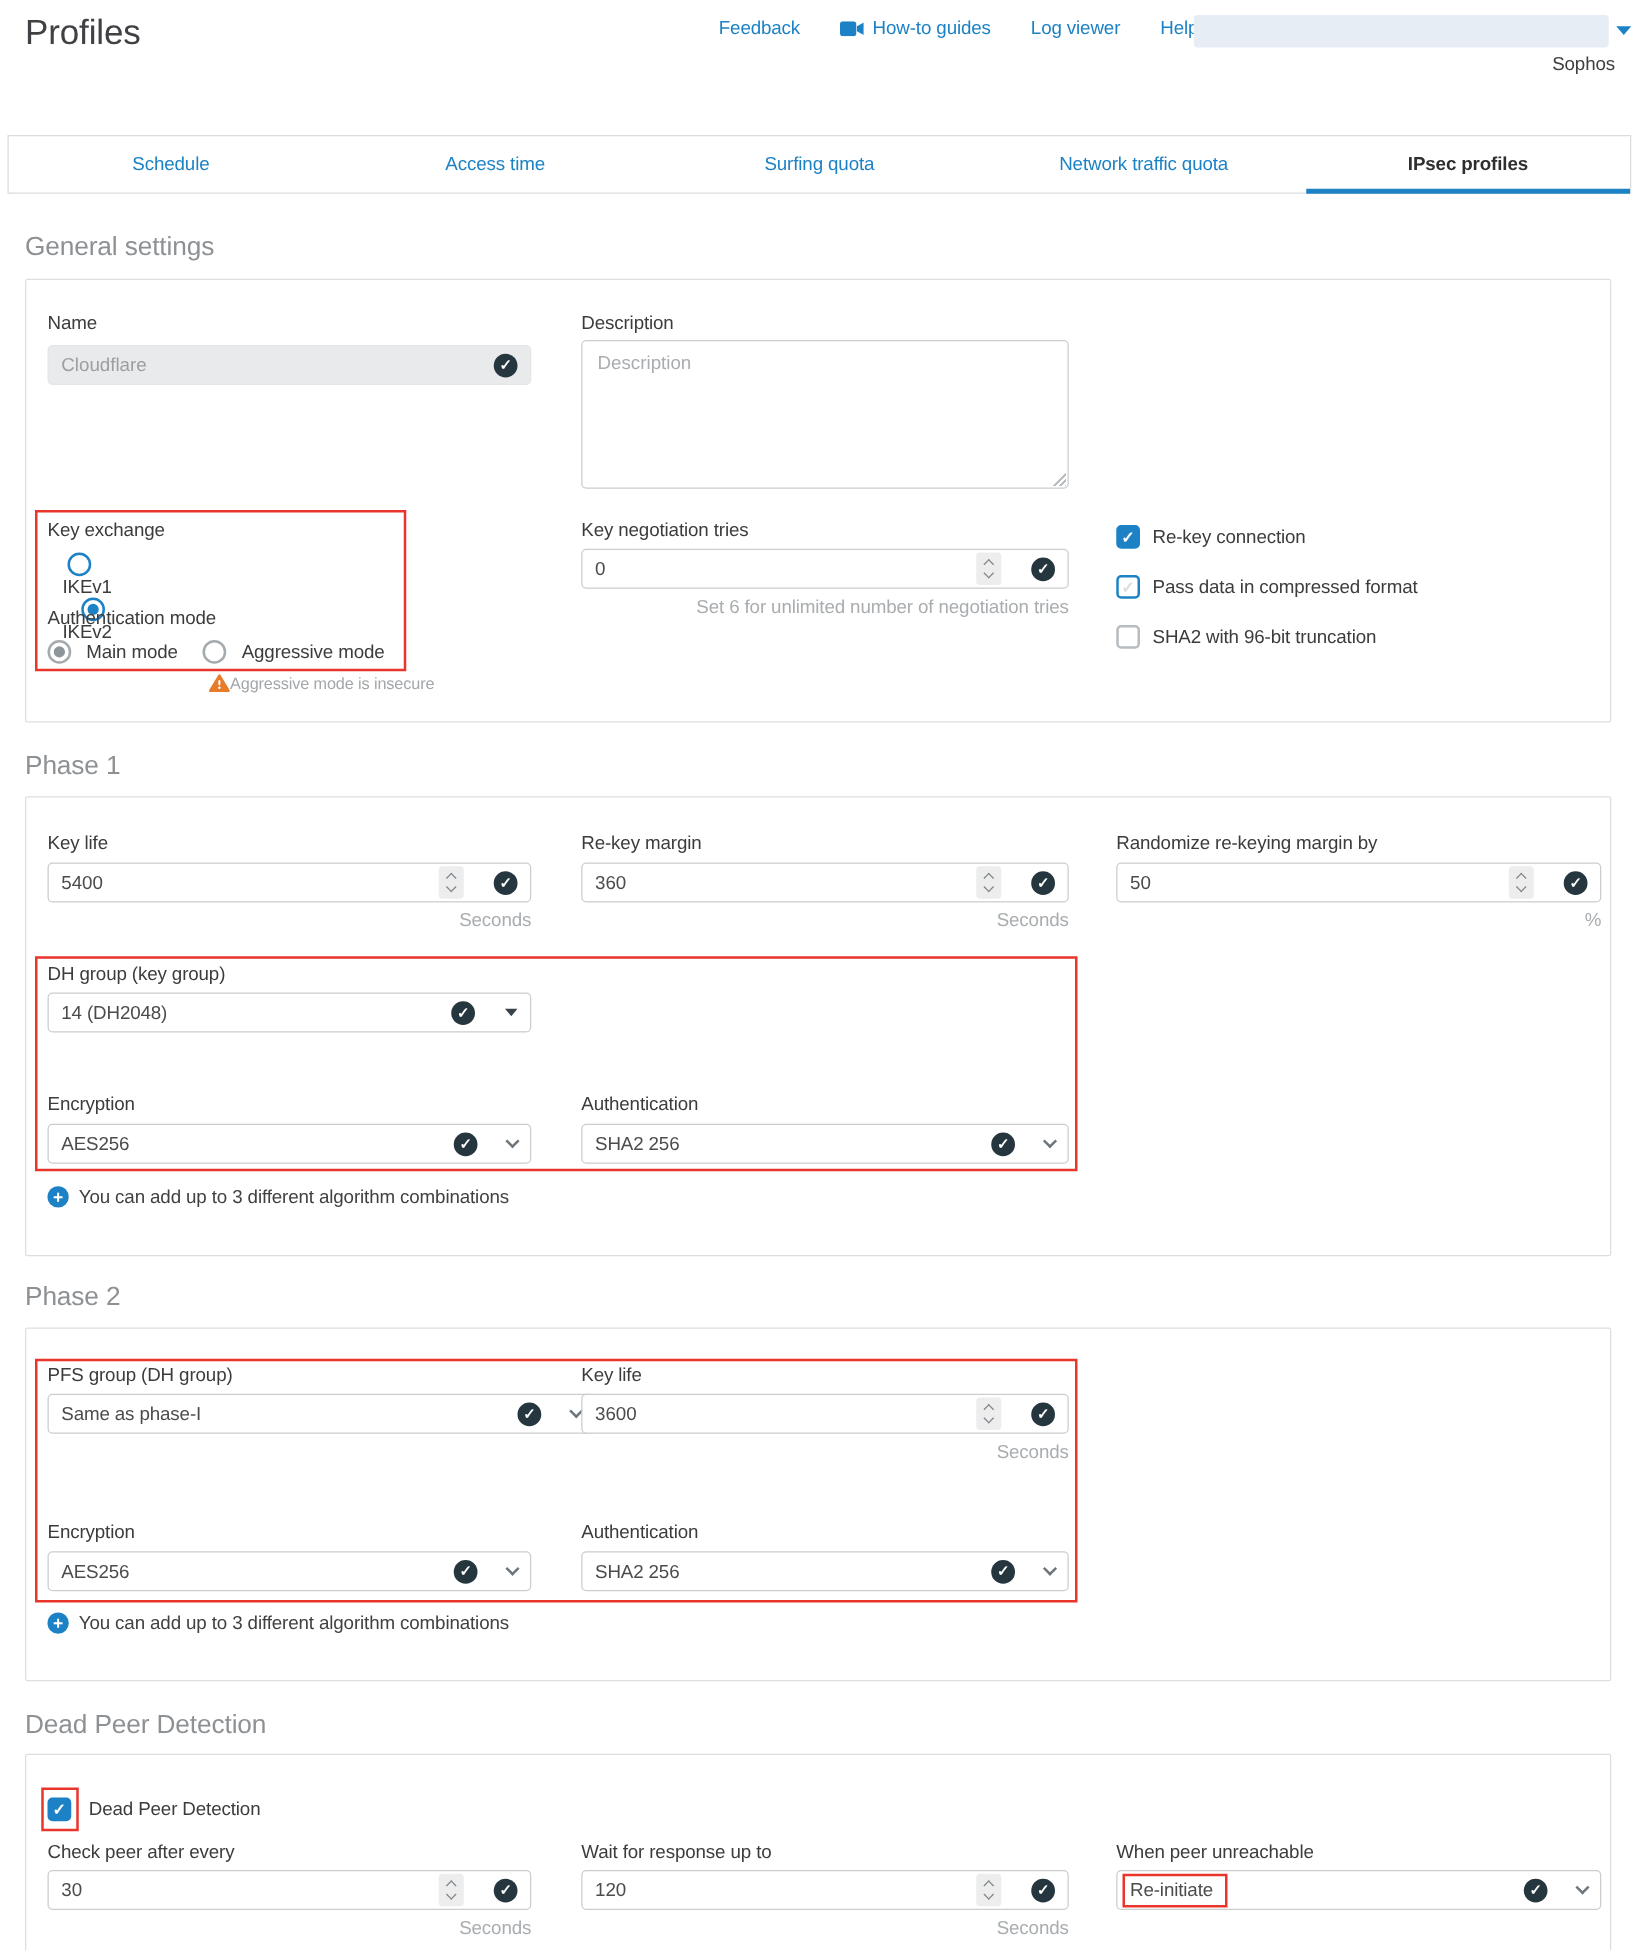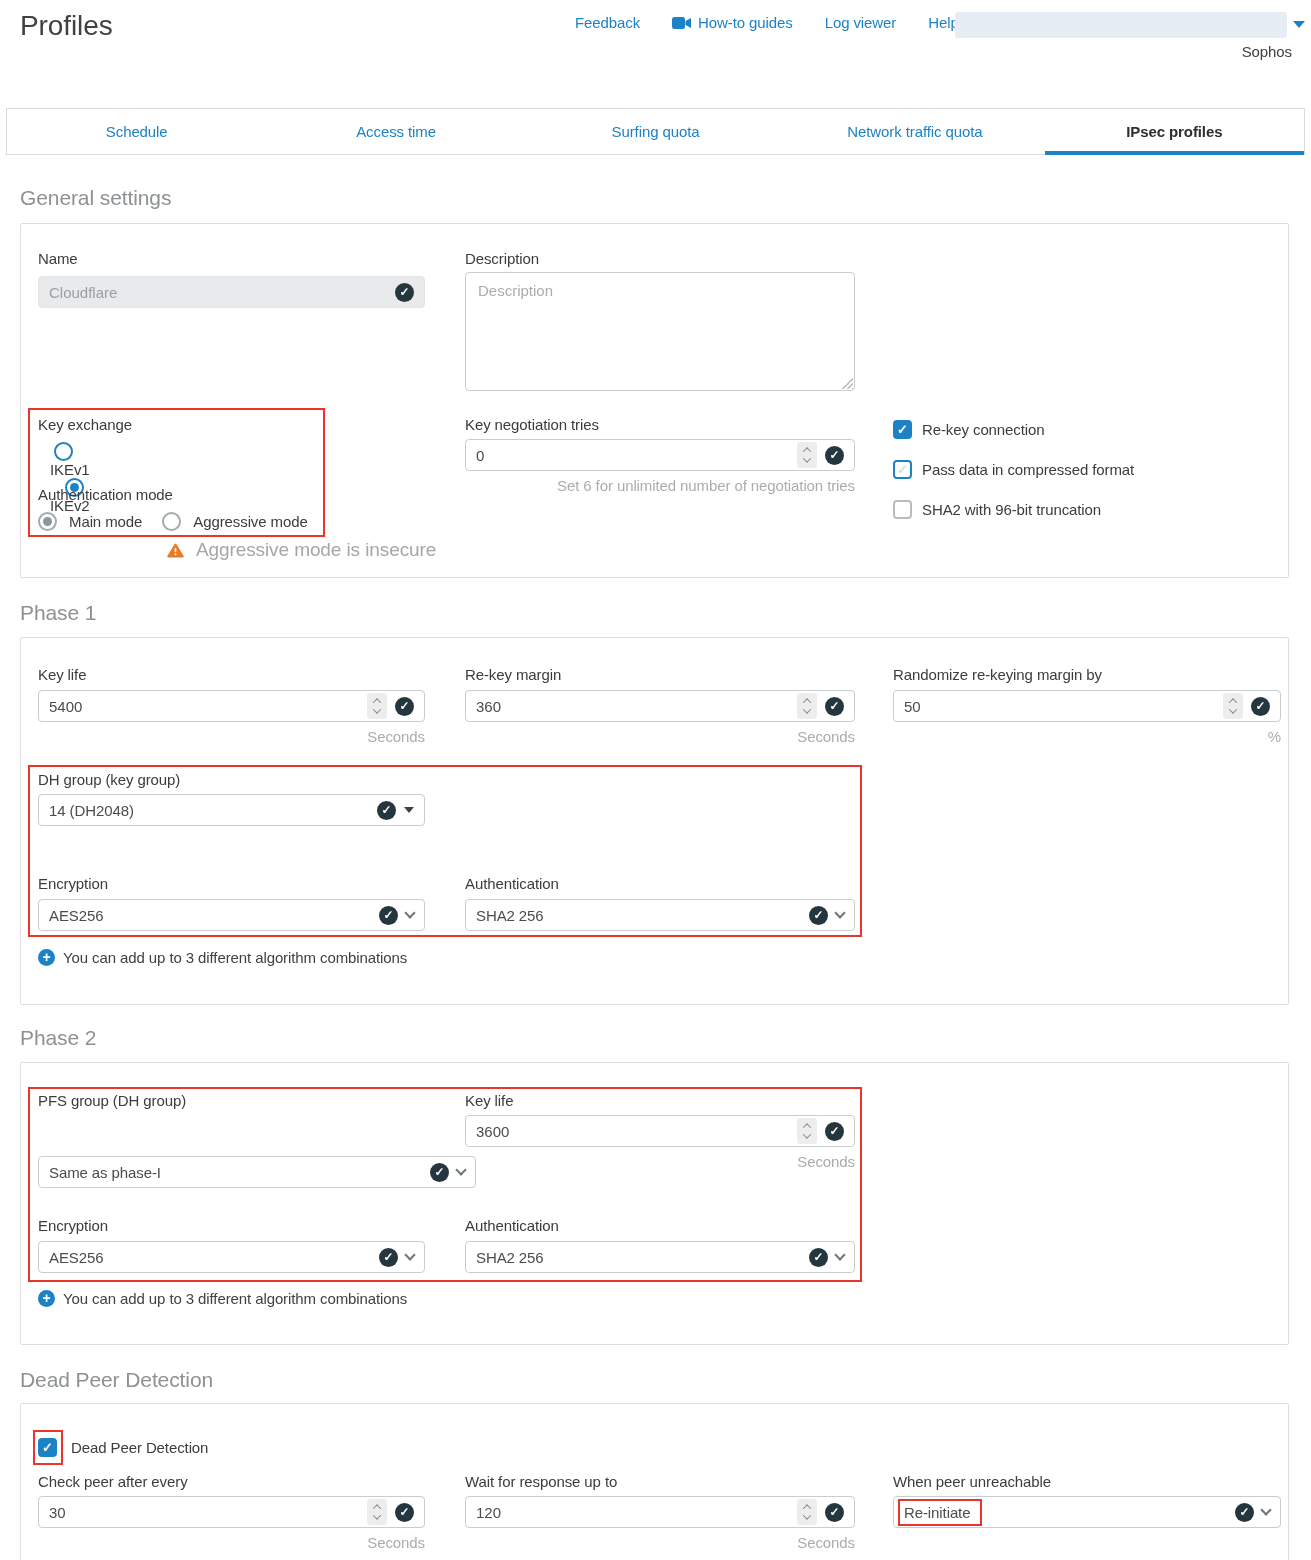--- a/index.html
+++ b/index.html
@@ -28,21 +28,21 @@
   
   .sect-h { font-size:21px; font-weight:400; color:#8d9194; }
   .card { position:absolute; background:#fff; border:1px solid #dcdfe1; border-radius:2px; }
 
   .label { font-size:15px; color:#3c3c3c; white-space:nowrap; }
   .unit { font-size:15px; color:#a9adb0; text-align:right; }
   .help { font-size:15px; color:#a9adb0; text-align:right; }
 
   
   .field { position:absolute; height:32px; background:#fff; border:1px solid #c9cdd0; border-radius:4px;
-           display:flex; align-items:center; padding:0 10px; gap:8px; }
+           display:flex; align-items:center; padding:0 10px; gap:24px; }
   .field input { flex:1; min-width:0; border:0; outline:0; background:transparent; padding:0;
                  font-family:"Liberation Sans",sans-serif; font-size:15px; color:#4c4c4c; }
   .field.disabled { background:#e9eaeb; border-color:#e4e5e6; }
   .field.disabled input { color:#9b9fa2; }
   .seltext { flex:1; font-size:15px; color:#4c4c4c; }
 
   .stepper { width:20px; height:26px; background:#ededee; border-radius:3px; flex:none;
              display:flex; flex-direction:column; align-items:center; justify-content:center; gap:4px; cursor:pointer; }
   .chv { width:6px; height:6px; border-left:1.6px solid #7d868c; border-top:1.6px solid #7d868c; }
   .chv.up { transform:rotate(45deg) translate(1px,1px); }
@@ -83,21 +83,21 @@
              align-items:center; justify-content:center; }
   .addnote { position:absolute; display:flex; align-items:center; gap:8px; font-size:15px; color:#414141; }
 
   textarea.desc { position:absolute; border:1px solid #c9cdd0; border-radius:4px; resize:none; outline:none;
                   padding:9px 12px; font-family:"Liberation Sans",sans-serif; font-size:15px; color:#4c4c4c; }
   textarea.desc::placeholder { color:#a9adb0; }
   .resize-corner { position:absolute; width:12px; height:12px;
                    background:repeating-linear-gradient(135deg, transparent 0 2px, #b9bdc0 2px 3.5px);
                    clip-path:polygon(100% 0, 100% 100%, 0 100%); }
 
-  .warn-row { position:absolute; display:flex; align-items:center; gap:12px; font-size:19px; color:#a3a7aa; }
+  .warn-row { position:absolute; display:flex; align-items:center; font-size:13px; color:#a3a7aa; }
 </style>
 </head>
 <body>
 
 <div id="page">
 
   <div class="abs page-title" style="left:20px; top:10px;">Profiles</div>
 
   <div class="abs hlinks" style="left:575px; top:14px;">
     <span class="hlink">Feedback</span>
@@ -263,21 +263,21 @@
     <span class="plus-ic">+</span>
     <span>You can add up to 3 different algorithm combinations</span>
   </div>
 
   <div class="abs sect-h" style="left:20px; top:1026px;">Phase 2</div>
   <div class="card" style="left:20px; top:1062px; width:1269px; height:283px;"></div>
 
   <div class="annotation" style="left:28px; top:1087px; width:834px; height:195px;"></div>
 
   <div class="abs label" style="left:38px; top:1092px;">PFS group (DH group)</div>
-  <div class="field" style="left:38px; top:1115px; width:438px;margin-top:41px;">
+  <div class="field" style="left:38px; top:1115px; width:438px;">
     <span class="seltext">Same as phase-I</span>
     <span class="badge">✓</span>
     <span class="selchv"></span>
   </div>
 
   <div class="abs label" style="left:465px; top:1092px;">Key life</div>
   <div class="field" style="left:465px; top:1115px; width:390px;">
     <input value="3600" style="">
     <span class="stepper">
         <span class="chv up"></span>

